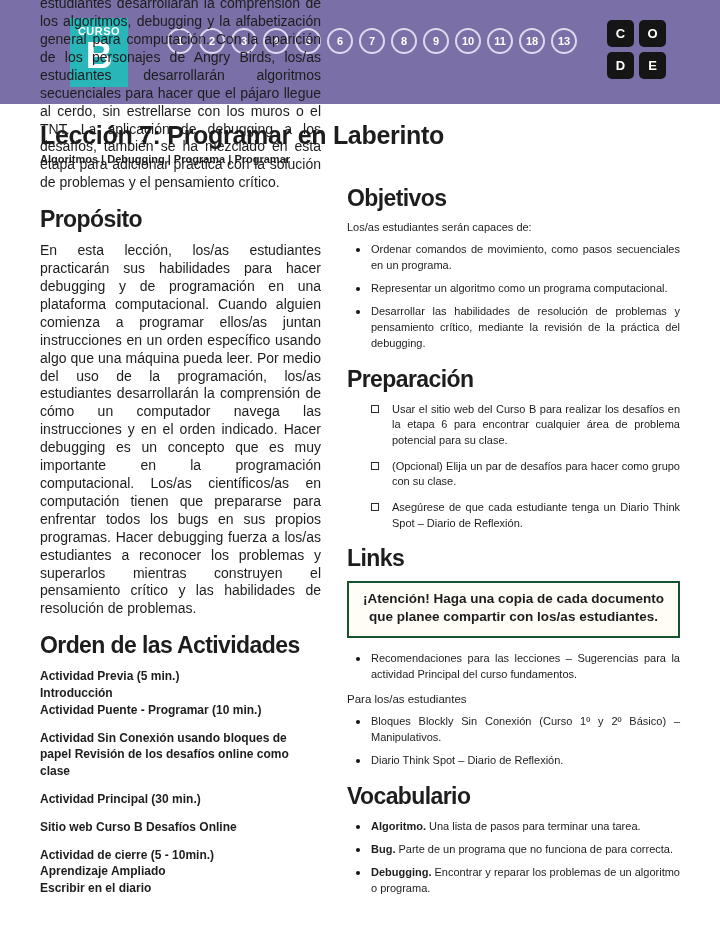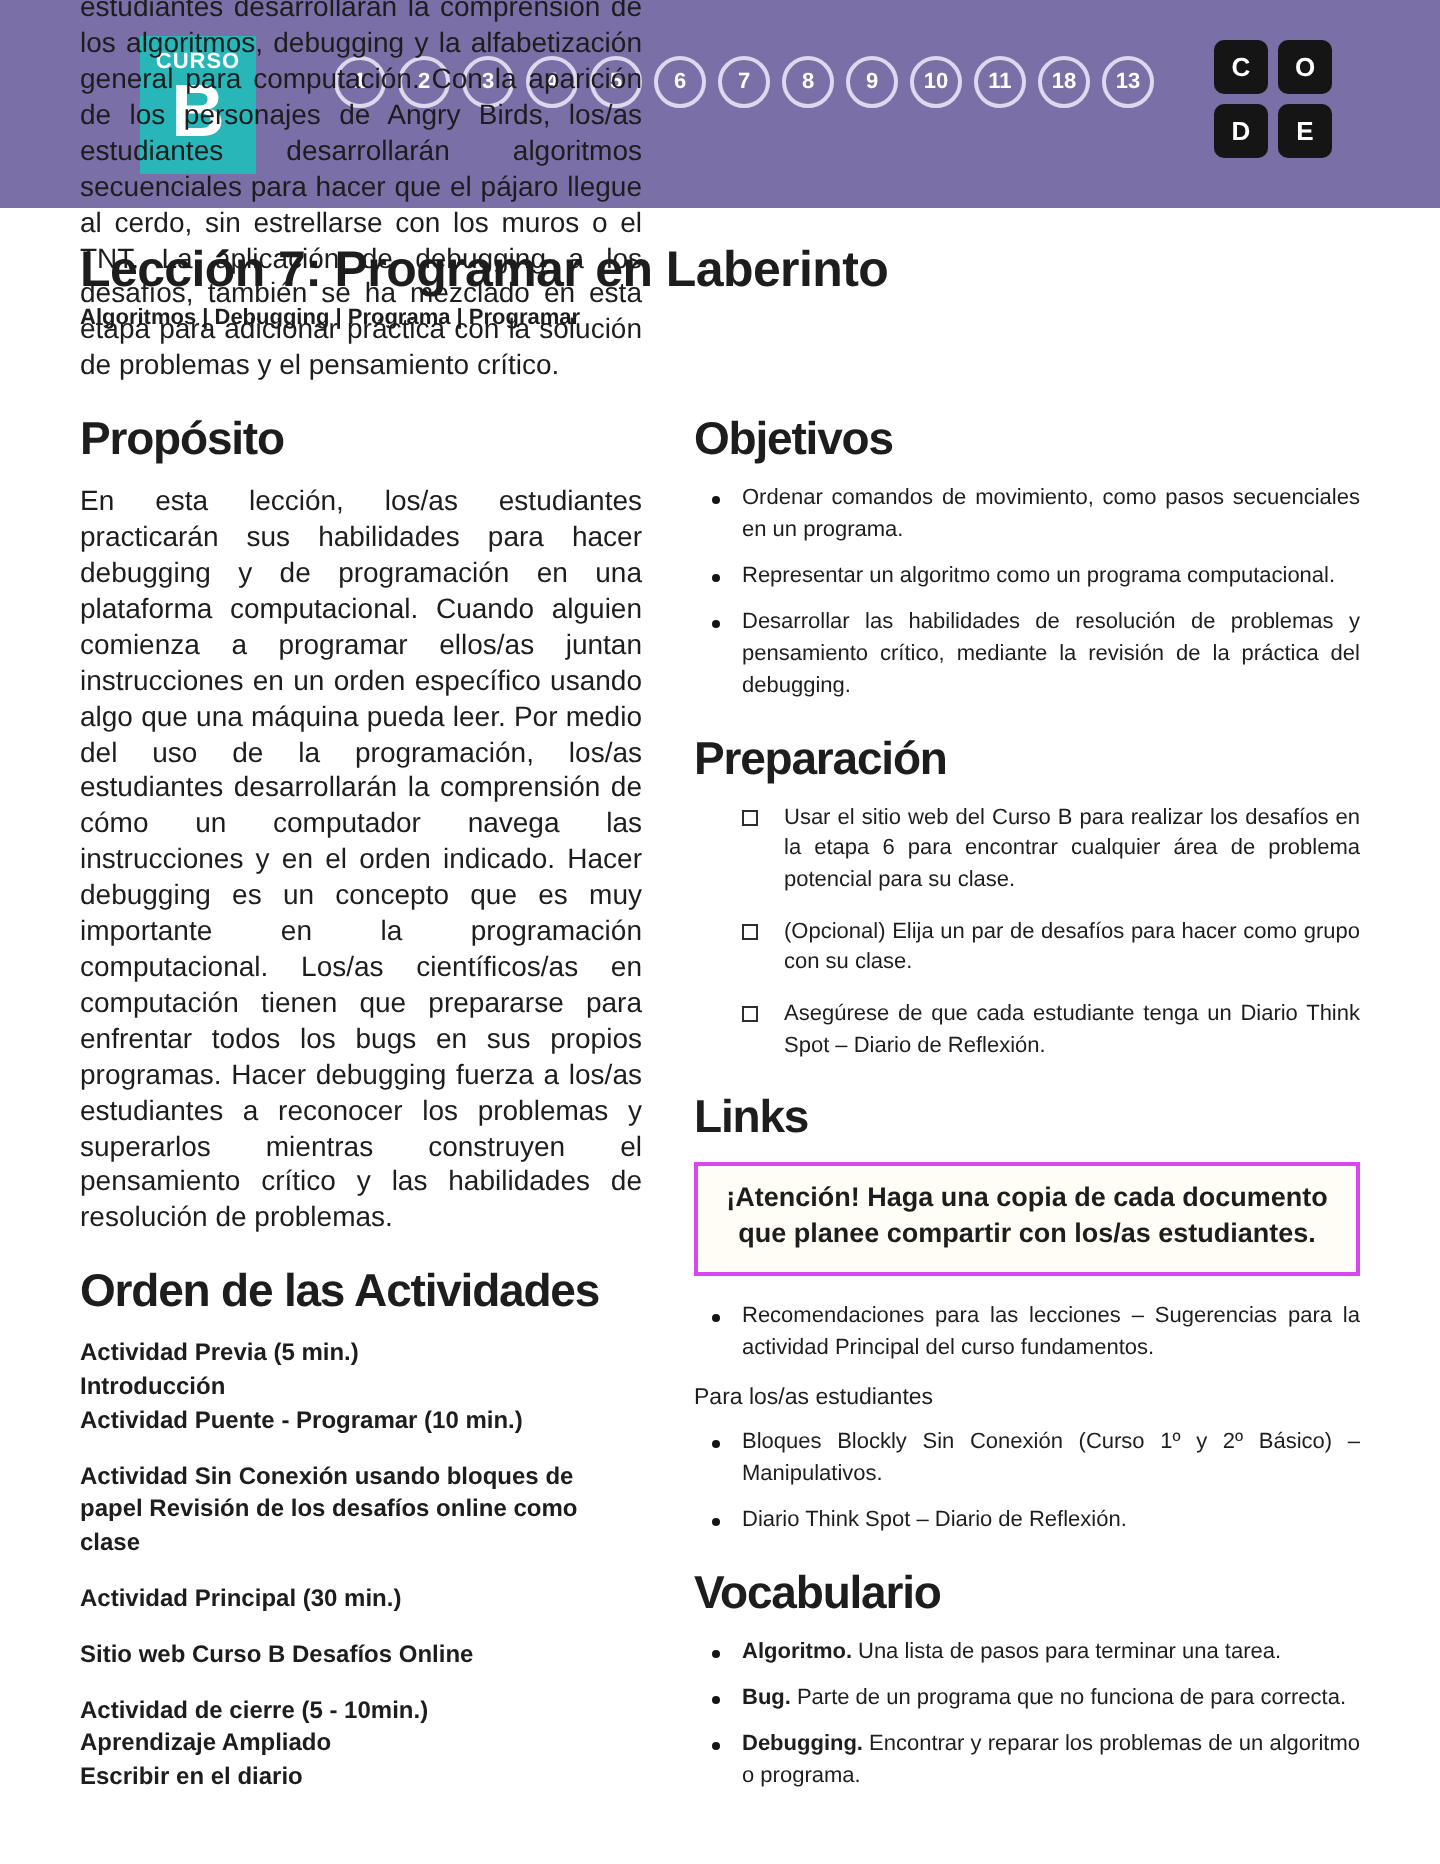--- a/index.html
+++ b/index.html
@@ -52,21 +52,21 @@
   
   .bullet-item { display:flex; margin:0 0 7px; }
   .dot { flex:0 0 auto; width:4px; height:4px; border-radius:50%; background:#141414; margin:6px 11px 0 9px; }
   .bullet-text { flex:1; font-size:11px; line-height:1.45; text-align:justify; }
   .intro-text { font-size:11px; margin:2px 0 9px; }
   
   .prep-item { display:flex; margin:0 0 10px 24px; }
   .checkbox { flex:0 0 auto; width:8px; height:8px; border:1.3px solid #2e2e2e; margin:3px 13px 0 0; }
   .prep-text { flex:1; font-size:11px; line-height:1.42; text-align:justify; }
   
-  .attention-box { border:2px solid #d946ef; background:#fffdf6; padding:7px 12px 9px; margin:1px 0 13px; }
+  .attention-box { border:2px solid #14532d; background:#fffdf6; padding:7px 12px 9px; margin:1px 0 13px; }
   .attention-text { font-size:13.5px; font-weight:bold; text-align:center; line-height:1.35; }
   .group-label { font-size:11.5px; margin:11px 0 9px; }
   
   .vocab-term { font-weight:bold; margin-right:3px; }
 </style>
 </head>
 <body>
 
 <div class="page">
 
@@ -135,20 +135,21 @@
             <div class="activity-line">Escribir en el diario</div>
           </div>
         </div>
       </div>
 
       <div class="v-divider"></div>
 
       <div class="col-right">
         <div class="section">
           <h2 class="section-heading">Objetivos</h2>
+          <p class="intro-text">Los/as estudiantes serán capaces de:</p>
           <div class="bullet-item">
             <span class="dot"></span>
             <span class="bullet-text">Ordenar comandos de movimiento, como pasos secuenciales en un programa.</span>
           </div>
           <div class="bullet-item">
             <span class="dot"></span>
             <span class="bullet-text">Representar un algoritmo como un programa computacional.</span>
           </div>
           <div class="bullet-item">
             <span class="dot"></span>

